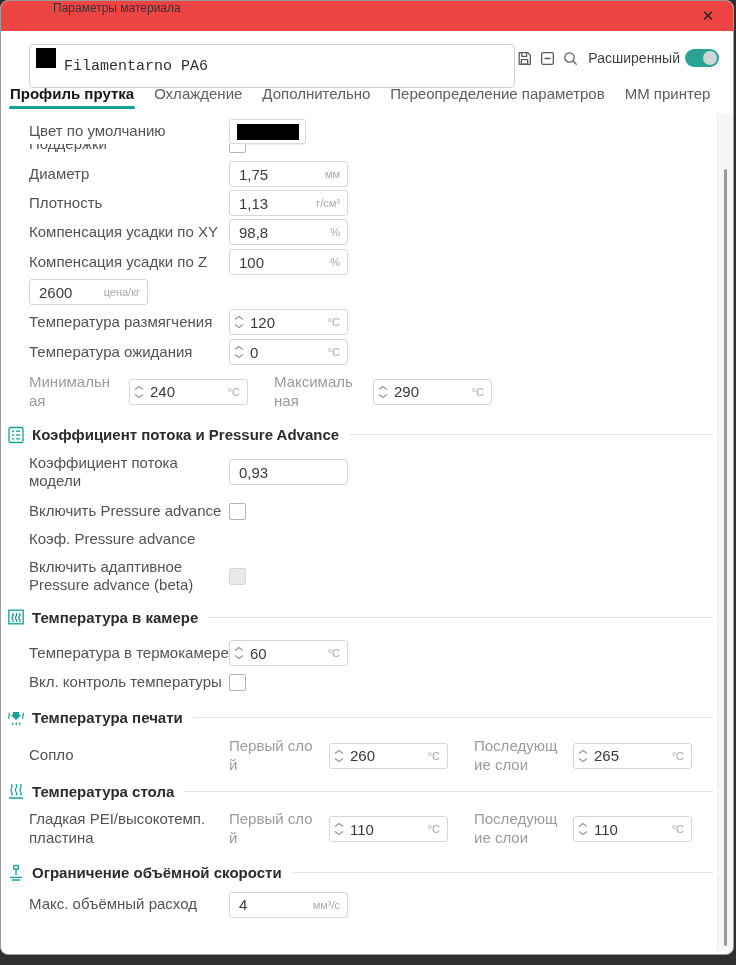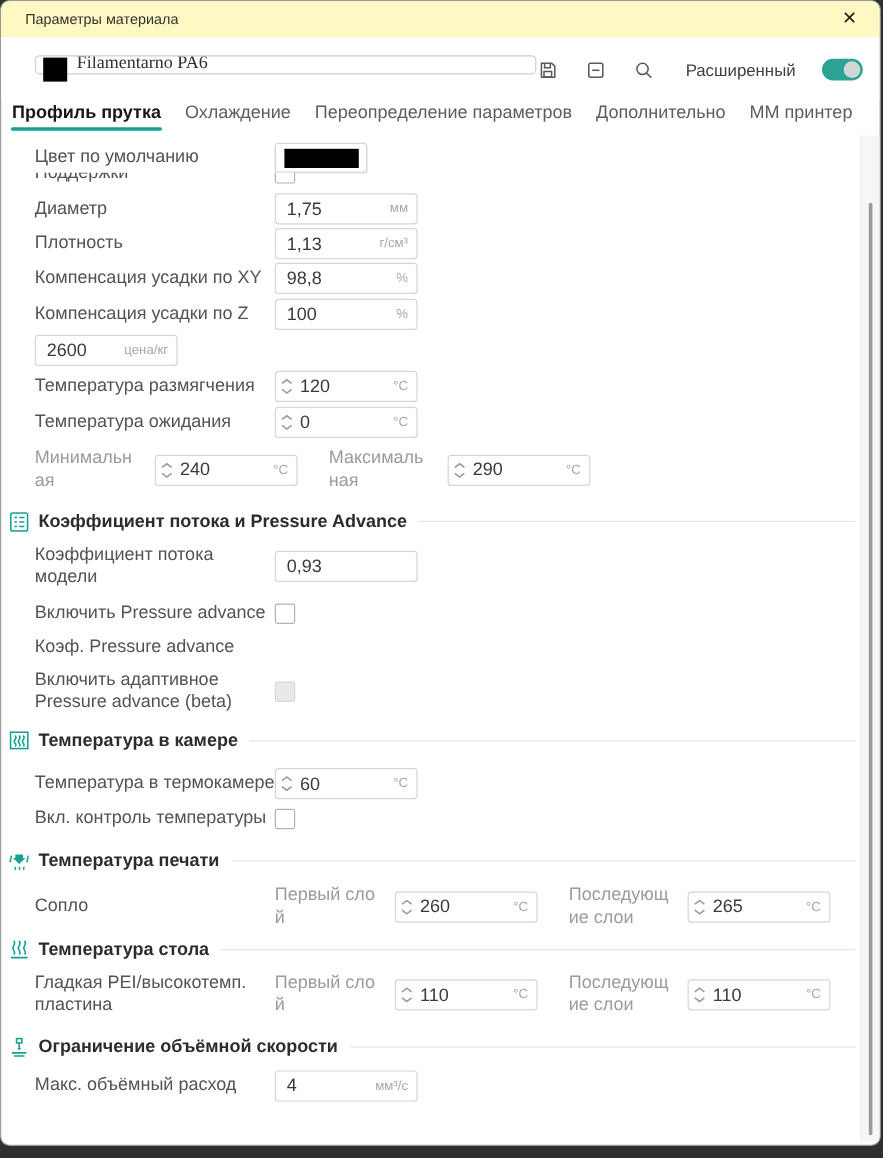--- a/index.html
+++ b/index.html
@@ -1,30 +1,30 @@
 <!DOCTYPE html>
 <html><head>
 <meta charset="utf-8">
 <style>
   html,body{margin:0;padding:0;width:736px;height:965px;overflow:hidden;background:#2f2f2f;
     font-family:"Liberation Sans", sans-serif;}
   .dialog{position:relative;width:734px;height:955px;background:#fff;border:1px solid #9b9b9b;
     border-radius:8px;overflow:hidden;box-sizing:border-box;}
   
-  .titlebar{height:30px;background:#fef9c3;display:flex;align-items:center;position:relative;}
+  .titlebar{height:30px;background:#ef4444;display:flex;position:relative;padding-left:32px;}
   .titlebar .wtitle{font-size:12px;color:#333;margin-left:20px;}
   .close-btn{position:absolute;right:8px;top:0;width:34px;height:30px;border:0;background:transparent;
     font-size:15px;color:#222;cursor:pointer;line-height:30px;text-align:center;padding:0;}
   
   .toolbar{display:flex;align-items:center;padding:13px 14px 12px 28px;background:#fff;}
   .name-box{position:relative;width:497px;height:28px;}
-  .name-box input{width:100%;height:16px;box-sizing:border-box;border:1px solid #cfcfcf;border-radius:4px;
-    padding:0 8px 0 34px;font-size:15px;color:#2f2f2f;font-family:Liberation Serif, serif;outline:none;}
+  .name-box input{width:100%;height:44px;box-sizing:border-box;border:1px solid #cfcfcf;border-radius:4px;
+    padding:0 8px 0 34px;font-size:15px;color:#2f2f2f;font-family:Liberation Mono, monospace;outline:none;}
   .brand-swatch{position:absolute;left:7px;top:4px;width:20px;height:20px;background:#000;}
-  .tool-cluster{margin-left:auto;display:flex;align-items:center;gap:22px;}
+  .tool-cluster{margin-left:auto;display:flex;align-items:center;gap:5px;}
   .icon-btn{width:18px;height:18px;border:0;background:transparent;padding:0;cursor:pointer;display:flex;
     align-items:center;justify-content:center;}
   .icon-btn svg{stroke:#5a5a5a;fill:none;stroke-width:1.2;}
   .adv-label{font-size:14px;color:#3f3f3f;margin-left:4px;}
   .toggle{width:34px;height:18px;border-radius:9px;background:#2aa295;position:relative;cursor:pointer;}
   .toggle .knob{position:absolute;right:2px;top:2px;width:14px;height:14px;border-radius:50%;background:#cfd6d4;}
   
   .tabs{display:flex;gap:18px;padding:0 0 0 8px;height:28px;align-items:flex-start;white-space:nowrap;overflow:hidden;}
   .tab{position:relative;font-size:15px;color:#5d5d5d;padding:1px 1px 9px;cursor:pointer;}
   .tab.active{color:#161616;font-weight:bold;}
@@ -101,22 +101,22 @@
       <span class="adv-label">Расширенный</span>
       <div class="toggle">
         <div class="knob"></div>
       </div>
     </div>
   </div>
 
   <div class="tabs">
     <div class="tab active">Профиль прутка</div>
     <div class="tab">Охлаждение</div>
+    <div class="tab">Дополнительно</div>
     <div class="tab">Переопределение параметров</div>
-    <div class="tab">Дополнительно</div>
     <div class="tab">ММ принтер</div>
 
   </div>
 
   <div class="content">
 
     <div class="row" style="margin-top:7px">
       <div class="label">Цвет по умолчанию</div>
       <button class="color-btn">
         <span class="color-chip"></span>

